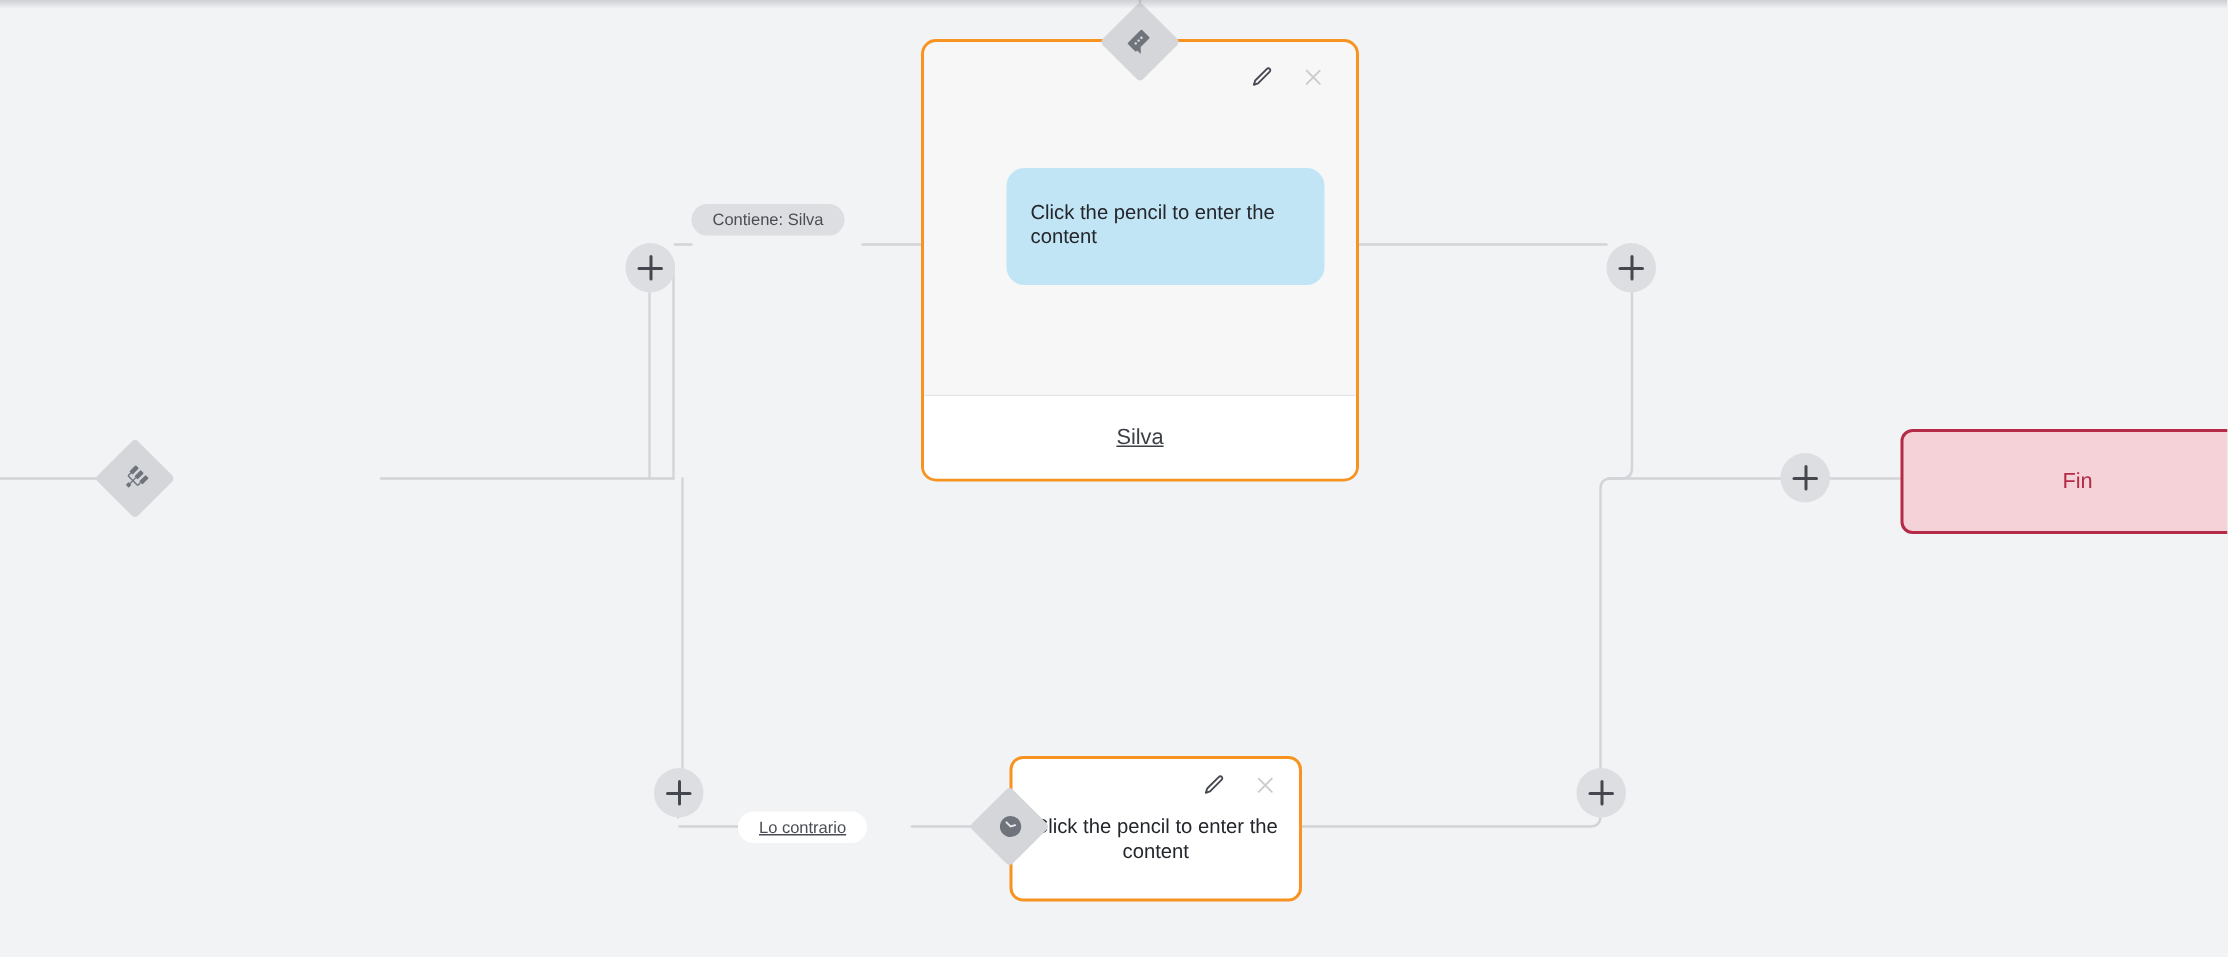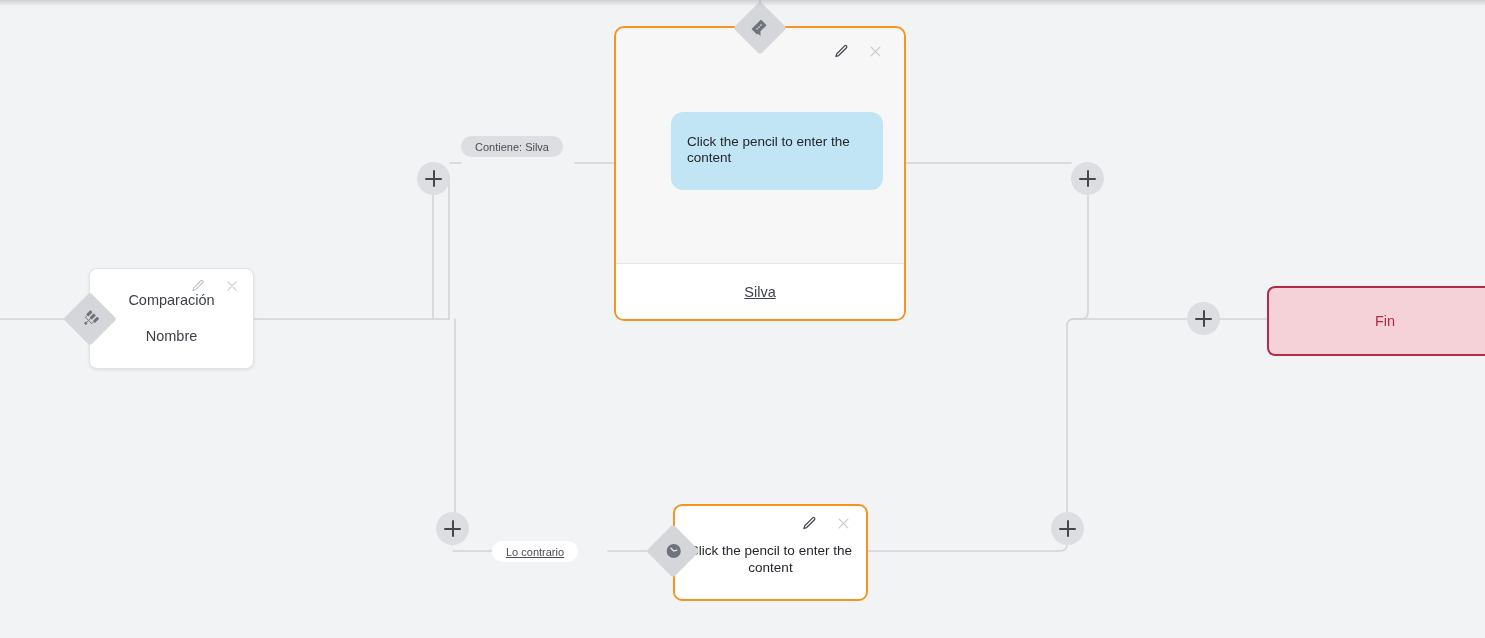--- a/index.html
+++ b/index.html
@@ -254,36 +254,20 @@
       <path d="M1067,512 L1067,326 Q1067,319 1074,319 L1187,319"></path>
 
       <path d="M1220,319 L1267,319"></path>
 
       <path d="M452,545 L452,529"></path>
 
       <path d="M760,0 L760,13"></path>
     </g>
   </svg>
 
-  <div class="node node-compare">
-    <div class="node-tools" style="right:12px; top:8px;">
-      <span class="tool-btn">
-        <svg width="14" height="14" viewBox="0 0 24 24" fill="none" stroke="#c3c5ca" stroke-width="2" stroke-linecap="round" stroke-linejoin="round">
-          <path d="M17 3a2.1 2.1 0 1 1 3 3L7.5 18.5 3 20l1.5-4.5L17 3z"></path>
-        </svg>
-      </span>
-      <span class="tool-btn">
-        <svg width="14" height="14" viewBox="0 0 24 24" fill="none" stroke="#c9cbcf" stroke-width="2" stroke-linecap="round">
-          <path d="M5 5 L19 19 M19 5 L5 19"></path>
-        </svg>
-      </span>
-    </div>
-    <div class="compare-line first">Comparación</div>
-    <div class="compare-line">Nombre</div>
-  </div>
 
   <div class="diamond" style="left:71px; top:300px;"></div>
   <div class="diamond-inner" style="position:absolute; left:71px; top:300px; z-index:9;">
     <svg width="16" height="16" viewBox="0 0 24 24" fill="#6f737b">
       <rect x="1" y="10" width="4" height="4" rx="0.7"></rect>
       <rect x="13" y="3" width="9" height="4.5" rx="1"></rect>
       <rect x="13" y="10" width="9" height="4.5" rx="1"></rect>
       <rect x="13" y="17" width="9" height="4.5" rx="1"></rect>
       <path d="M5 12 H9 M9 5.2 V18.8 M9 5.2 H13 M9 12 H13 M9 18.8 H13" stroke="#6f737b" stroke-width="1.4" fill="none"></path>
     </svg>

